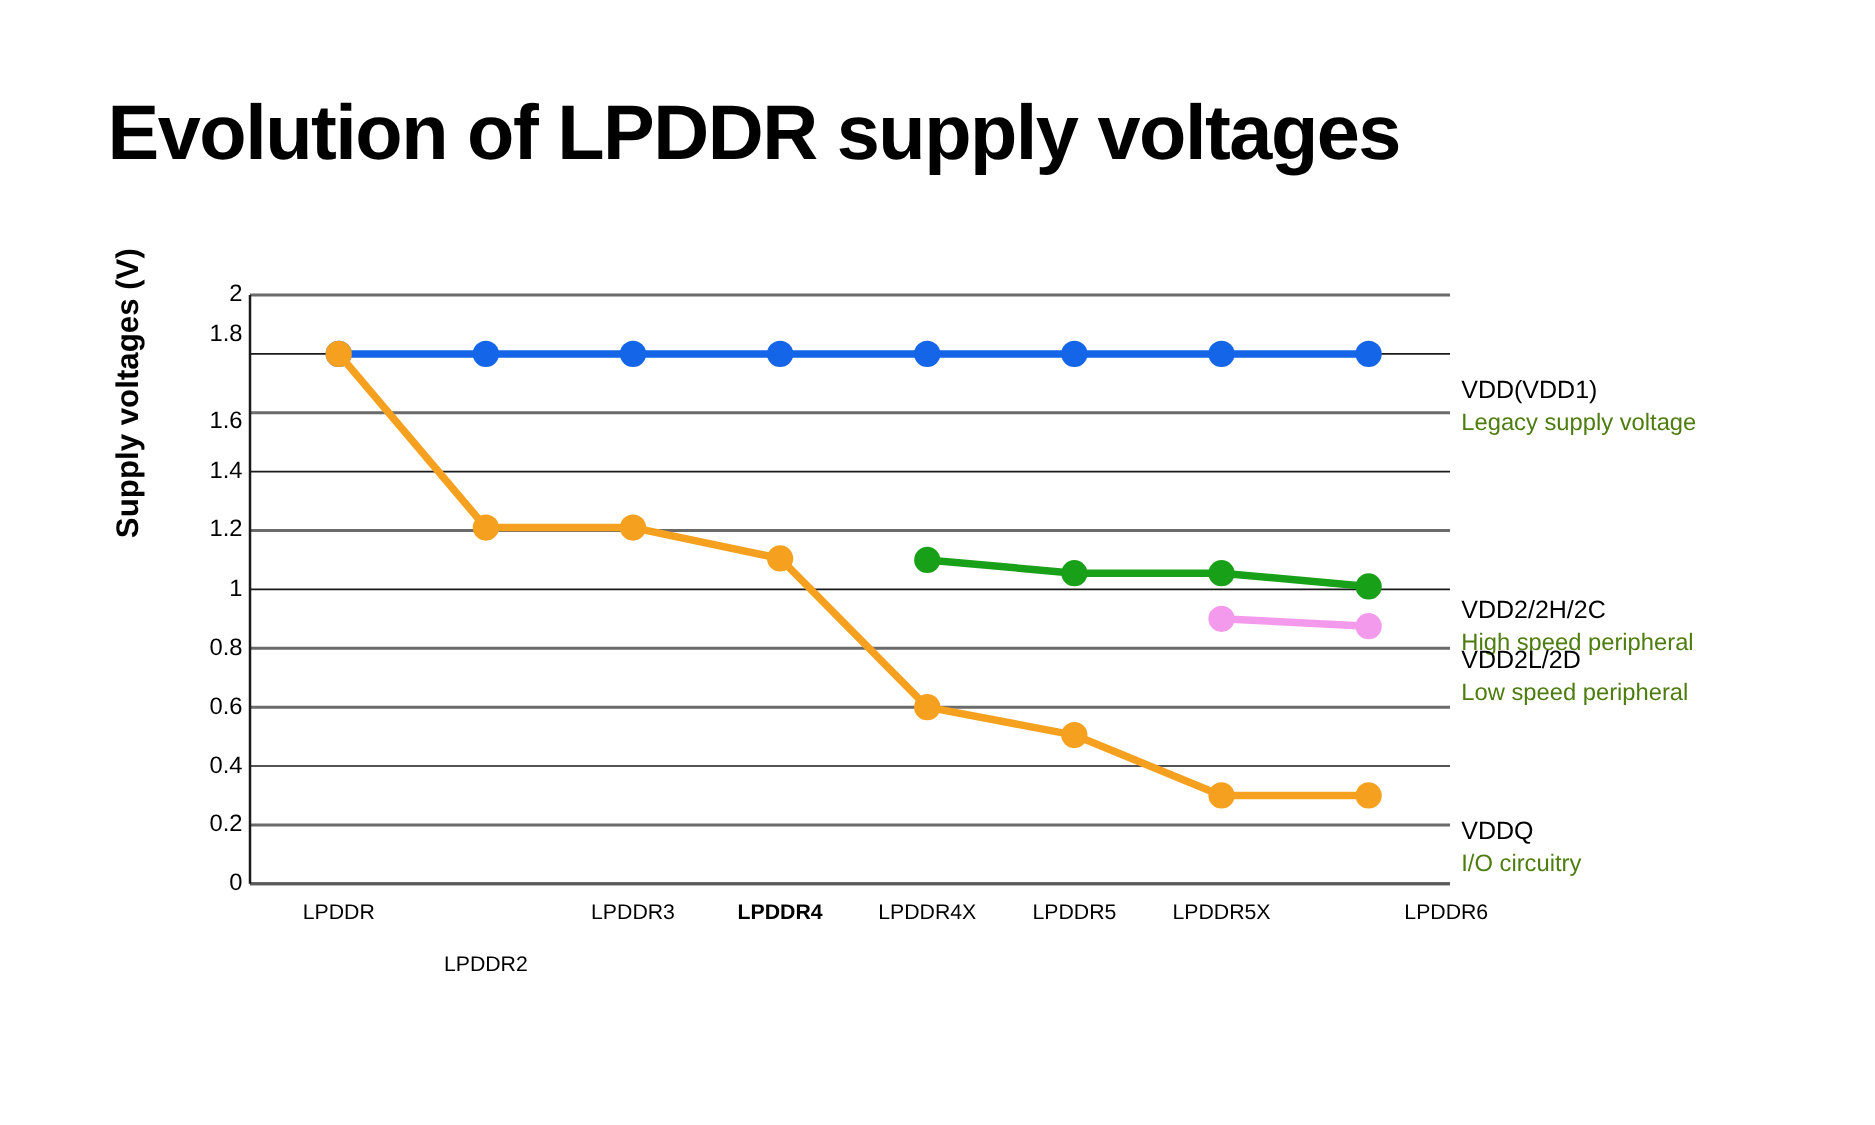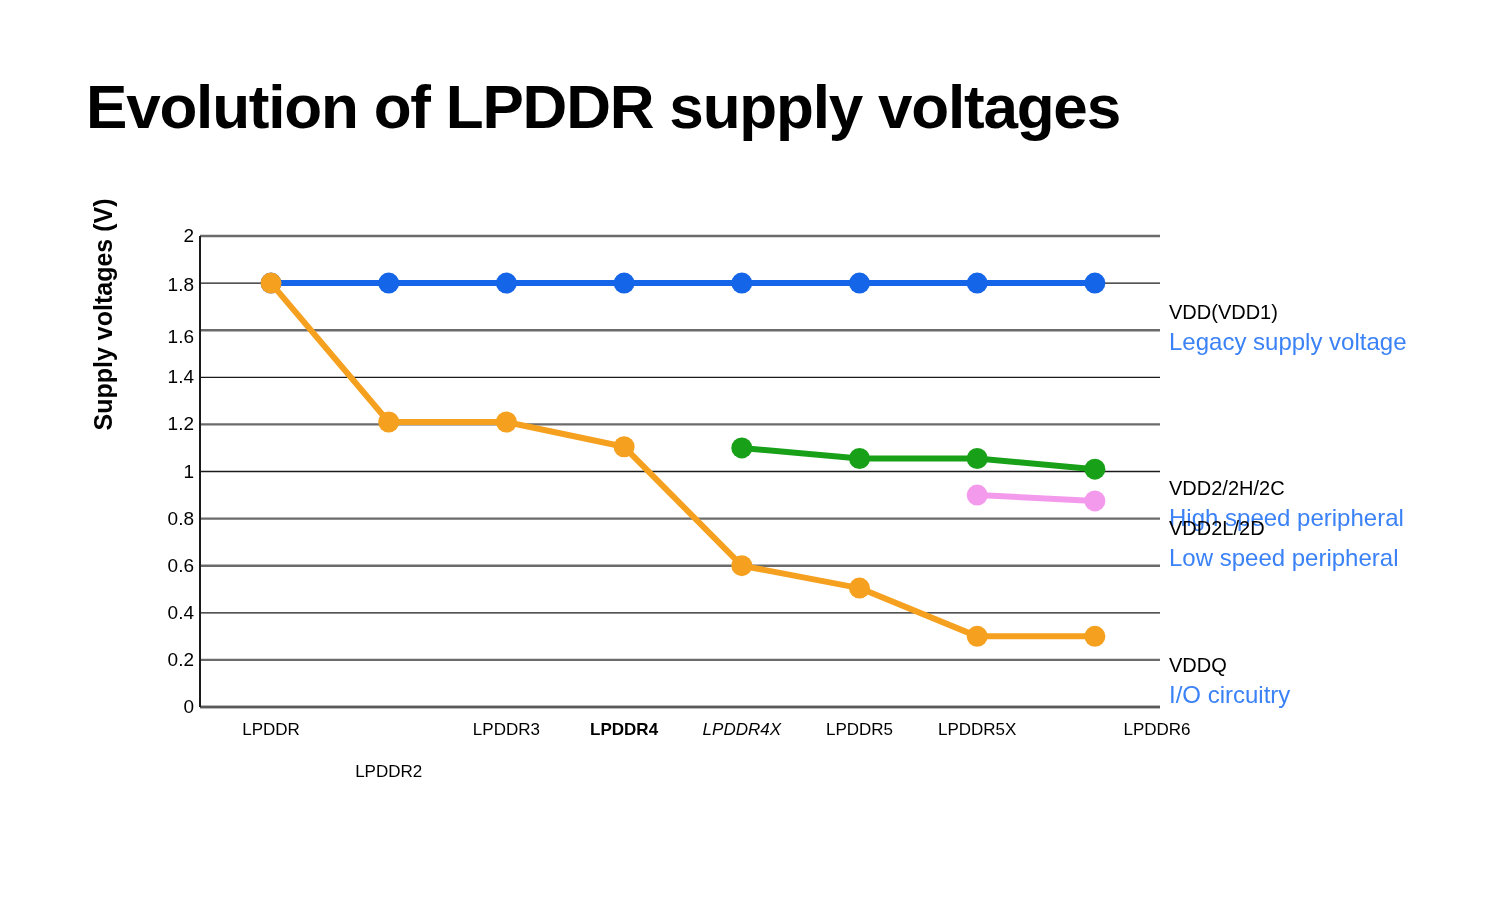--- a/index.html
+++ b/index.html
@@ -96,23 +96,23 @@
     white-space: nowrap;
   }
   .legend-key {
     font-size: 20px;
     font-weight: 400;
     color: #000000;
     line-height: 1.35;
     margin-top: 32px;
   }
   .legend-desc {
-    font-size: 24px;
+    font-size: 19px;
     font-weight: 400;
-    color: #3b82f6;
+    color: #4d7c0f;
     line-height: 1.35;
   }
 
   svg#plot {
     position: absolute;
     left: 0;
     top: 0;
     width: 1500px;
     height: 900px;
     overflow: visible;
@@ -130,21 +130,21 @@
   <div id="y-tick-layer">
       <div class="y-tick-label" style="top: 707px;">0</div>
       <div class="y-tick-label" style="top: 659.9px;">0.2</div>
       <div class="y-tick-label" style="top: 612.8px;">0.4</div>
       <div class="y-tick-label" style="top: 565.7px;">0.6</div>
       <div class="y-tick-label" style="top: 518.6px;">0.8</div>
       <div class="y-tick-label" style="top: 471.5px;">1</div>
       <div class="y-tick-label" style="top: 424.4px;">1.2</div>
       <div class="y-tick-label" style="top: 377.3px;">1.4</div>
       <div class="y-tick-label" style="top: 337px;">1.6</div>
-      <div class="y-tick-label" style="top: 285px;">1.8</div>
+      <div class="y-tick-label" style="top: 268px;">1.8</div>
       <div class="y-tick-label" style="top: 236px;">2</div>
     </div>
 
   <svg id="plot" viewBox="0 0 1500 900" preserveAspectRatio="none">
       <g>
         <line x1="200" y1="707" x2="1160" y2="707" stroke="#6b6b6b" stroke-width="2.4"></line>
         <line x1="200" y1="659.9" x2="1160" y2="659.9" stroke="#6b6b6b" stroke-width="2.4"></line>
         <line x1="200" y1="612.8" x2="1160" y2="612.8" stroke="#1a1a1a" stroke-width="1.3"></line>
         <line x1="200" y1="565.7" x2="1160" y2="565.7" stroke="#6b6b6b" stroke-width="2.4"></line>
         <line x1="200" y1="518.6" x2="1160" y2="518.6" stroke="#6b6b6b" stroke-width="2.4"></line>
@@ -191,21 +191,21 @@
         <circle cx="977.2" cy="495.04999999999995" r="10.5" fill="#F49AEC"></circle>
         <circle cx="1094.9" cy="500.9375" r="10.5" fill="#F49AEC"></circle>
       </g>
     </svg>
 
   <div id="x-tick-layer">
       <div class="x-tick-label" style="left: 271px;">LPDDR</div>
       <div class="x-tick-label" style="left: 388.7px; margin-top: 42px;">LPDDR2</div>
       <div class="x-tick-label" style="left: 506.4px;">LPDDR3</div>
       <div class="x-tick-label" style="left: 624.1px; font-weight: bold;">LPDDR4</div>
-      <div class="x-tick-label" style="left: 741.8px; font-style: italic;">LPDDR4X</div>
+      <div class="x-tick-label" style="left: 741.8px;">LPDDR4X</div>
       <div class="x-tick-label" style="left: 859.5px;">LPDDR5</div>
       <div class="x-tick-label" style="left: 977.2px;">LPDDR5X</div>
       <div class="x-tick-label" style="left: 1157px;">LPDDR6</div>
     </div>
 
 
   <div id="legend-layer">
       <div class="legend-block" style="top: 267.1px;">
         <div class="legend-key">VDD(VDD1)</div>
         <div class="legend-desc">Legacy supply voltage</div>

